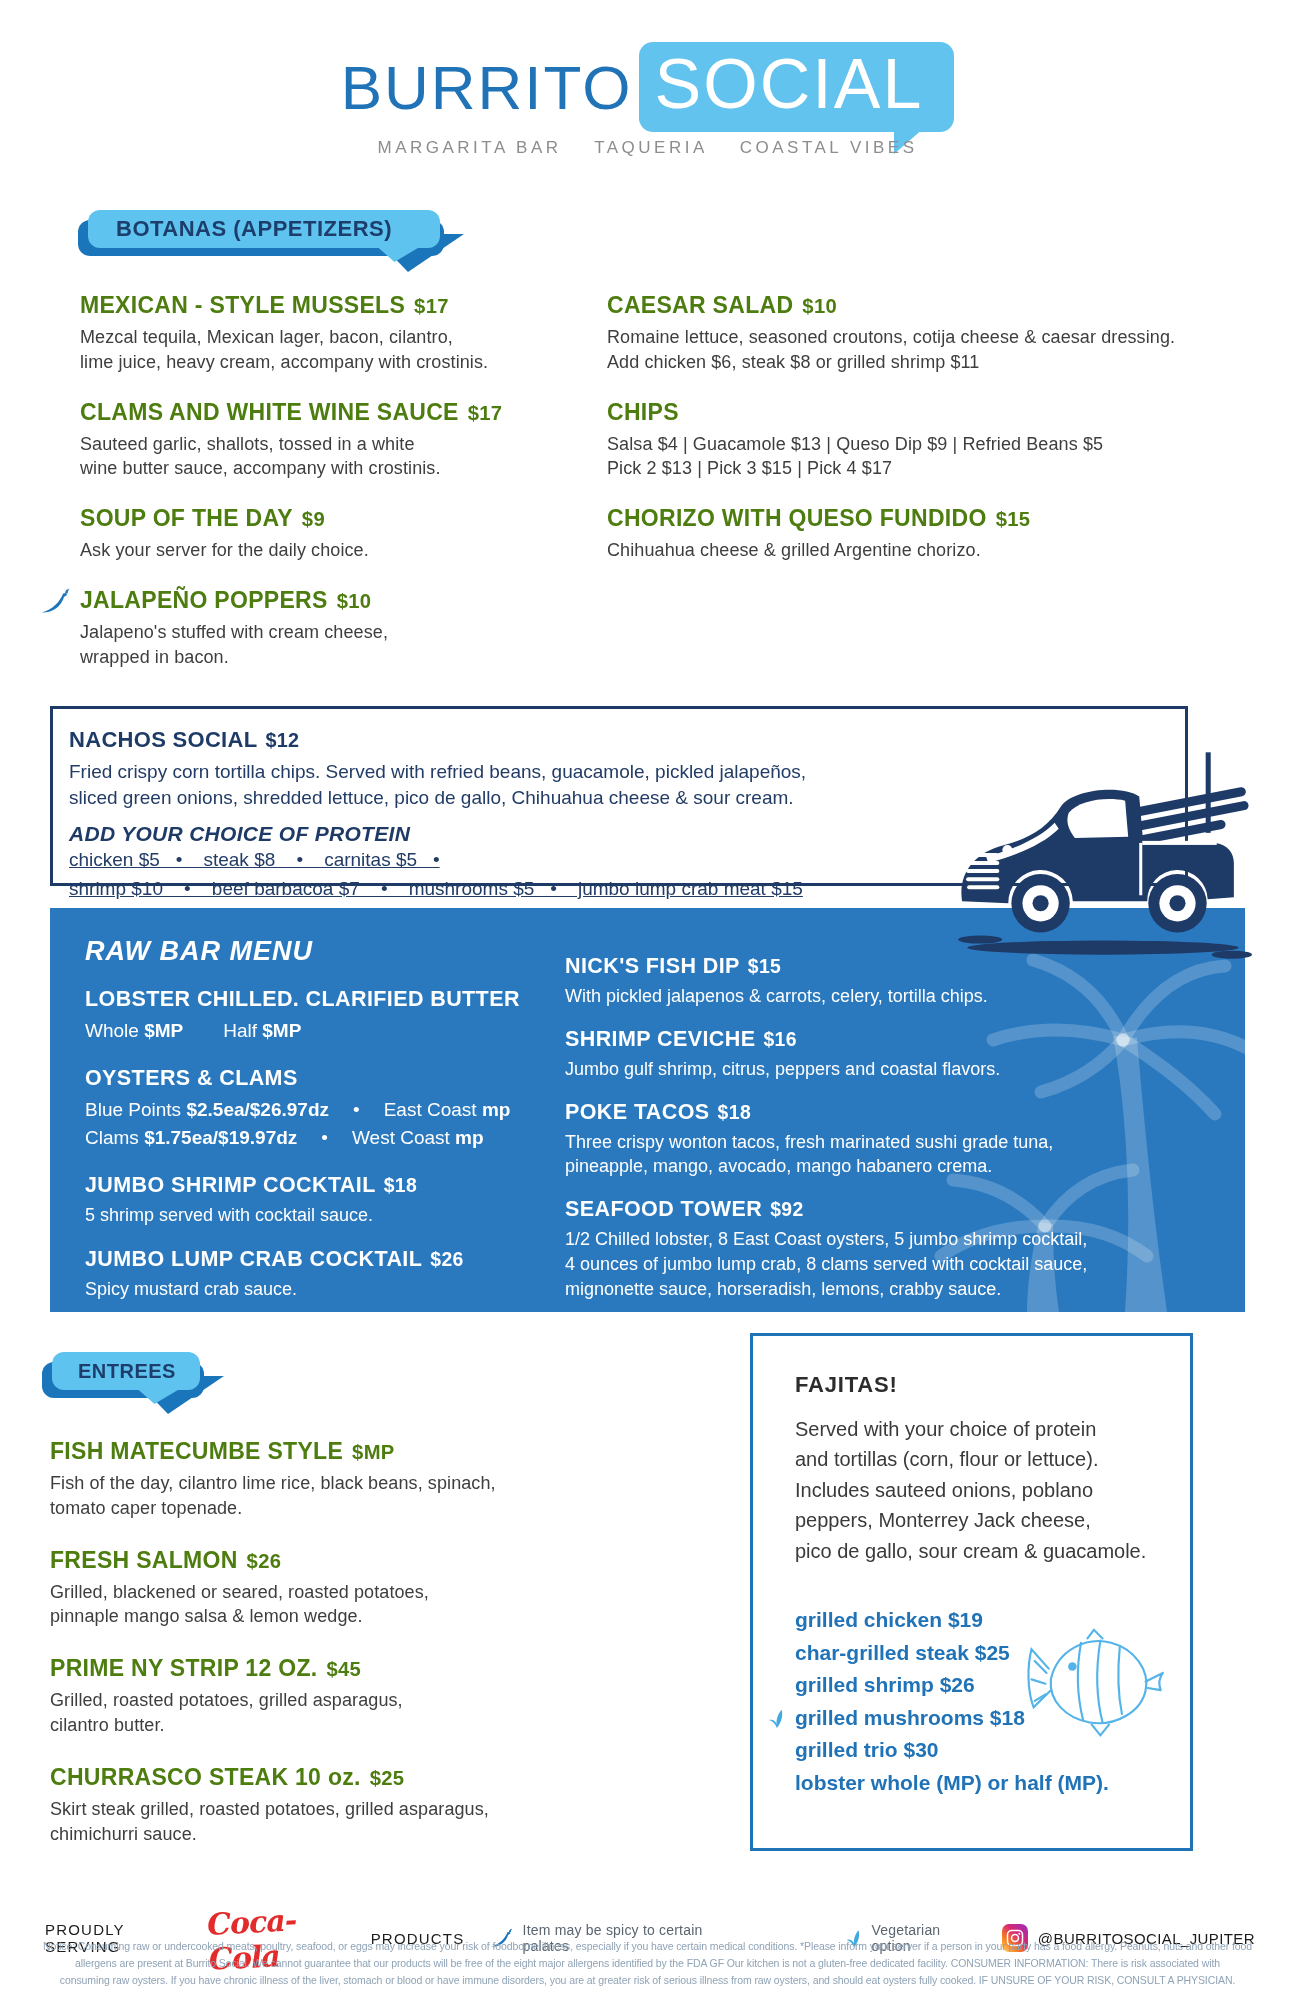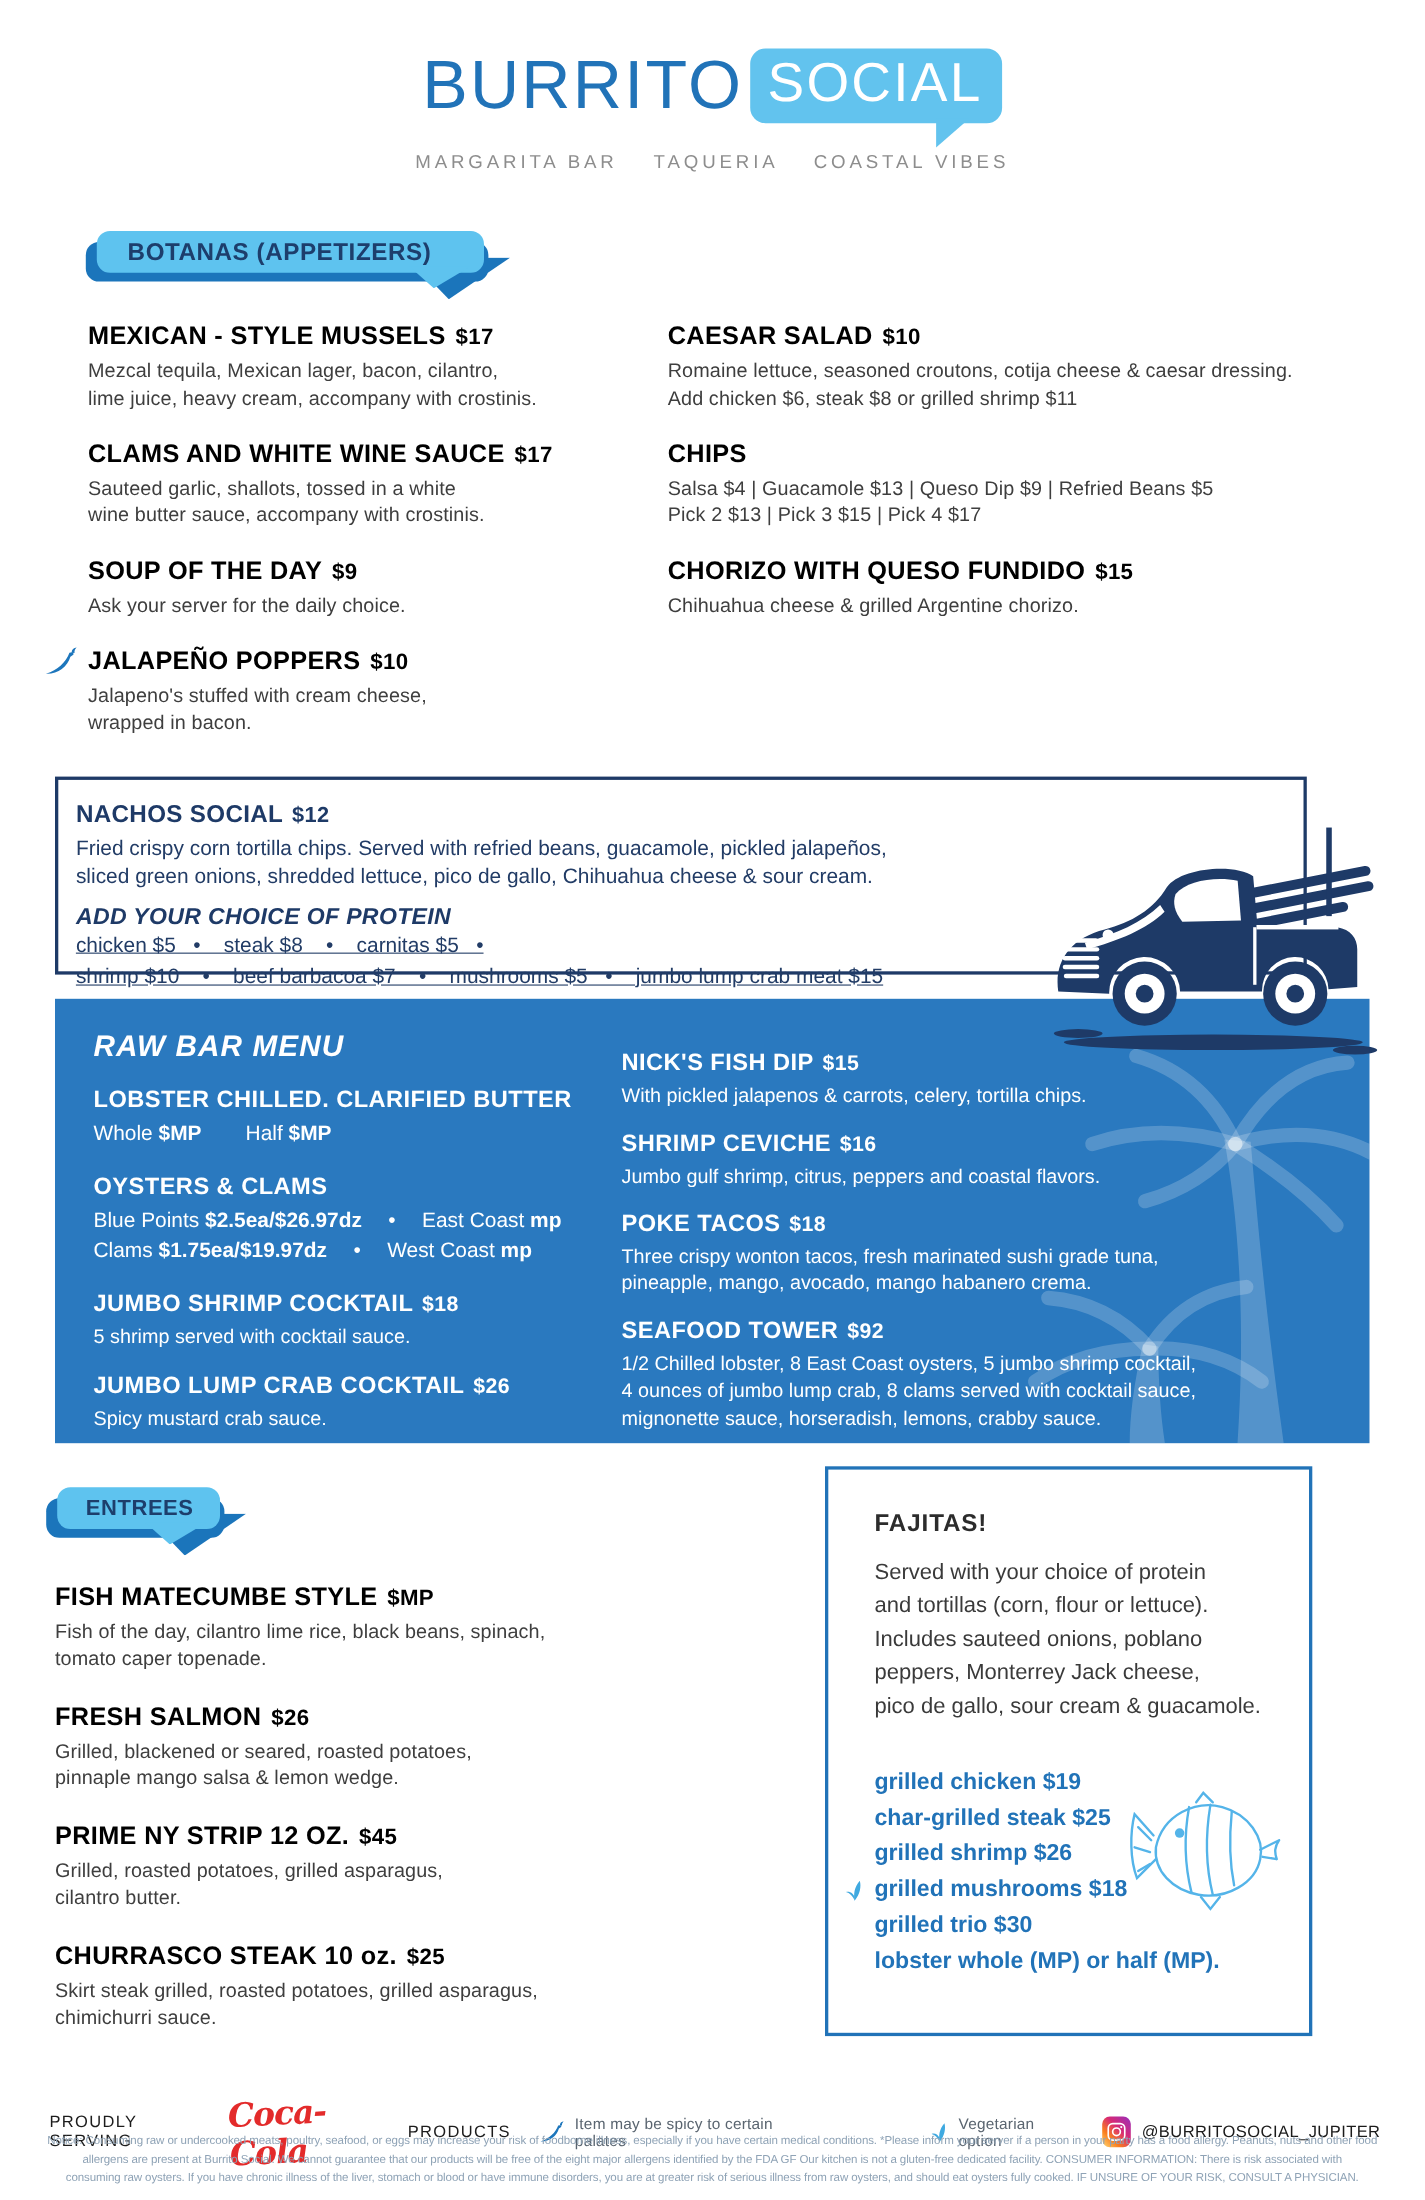--- a/index.html
+++ b/index.html
@@ -2,22 +2,22 @@
 <html><head>
 <meta charset="utf-8">
 <style>
   html,body{margin:0;padding:0;background:#ffffff;}
   body{font-family:"Liberation Sans", sans-serif;}
   .page{position:relative;width:1295px;height:2000px;background:#ffffff;overflow:hidden;}
 
   
   .logo-row{position:absolute;top:42px;left:0;width:100%;display:flex;justify-content:center;align-items:center;}
   .logo-burrito{font-size:62px;color:#2173b8;letter-spacing:2px;font-weight:400;}
-  .logo-social{position:relative;margin-left:6px;background:#62c3ee;color:#ffffff;font-size:50px;letter-spacing:2px;
-    padding:2px 18px 8px 16px;border-radius:14px;font-weight:400;}
+  .logo-social{position:relative;margin-left:6px;background:#62c3ee;color:#ffffff;font-size:70px;letter-spacing:2px;
+    padding:2px 31px 8px 16px;border-radius:14px;font-weight:400;}
   .logo-social .bubble-tail{position:absolute;right:30px;bottom:-22px;width:0;height:0;
     border-top:26px solid #62c3ee;border-right:30px solid transparent;}
   .tagline{position:absolute;top:138px;left:0;width:100%;text-align:center;color:#8d8d8d;
     font-size:17px;letter-spacing:3.5px;white-space:pre;}
 
   
   .badge{position:absolute;height:38px;}
   .badge .shadow{position:absolute;left:-10px;top:10px;right:-4px;bottom:-8px;background:#1b75bb;border-radius:12px;z-index:1;}
   .badge .tail-dark{position:absolute;right:-24px;bottom:-24px;width:80px;height:38px;background:#1b75bb;
     clip-path:polygon(0 0,100% 0,30% 100%,0 35%);z-index:1;}
@@ -25,21 +25,21 @@
     font-size:22px;letter-spacing:.5px;display:flex;align-items:center;padding:0 28px;z-index:2;}
   .badge .tail-light{position:absolute;right:12px;bottom:-14px;width:56px;height:20px;background:#5ec3ef;
     clip-path:polygon(0 0,100% 0,40% 100%);z-index:3;}
   .badge-botanas{left:88px;top:210px;width:352px;}
   .badge-entrees{left:52px;top:1352px;width:148px;}
   .badge-entrees .face{font-size:20px;padding:0 26px;}
 
   
   .col{position:absolute;}
   .item{margin-bottom:24px;position:relative;}
-  .item-title{font-size:23px;font-weight:bold;color:#000000;letter-spacing:.3px;margin-bottom:6px;}
+  .item-title{font-size:23px;font-weight:bold;color:#4d7c0f;letter-spacing:.3px;margin-bottom:6px;}
   .item-title .price{margin-left:9px;font-size:.88em;}
   .item-desc{font-size:18px;color:#3e3e3e;line-height:1.38;white-space:pre-line;letter-spacing:.1px;}
 
   .col-apps-left{left:80px;top:292px;width:440px;}
   .col-apps-right{left:607px;top:292px;width:600px;}
 
   .chili-inline{position:absolute;left:-40px;top:-2px;width:32px;height:32px;}
 
   
   .nachos-box{position:absolute;left:50px;top:706px;width:1138px;height:180px;border:3px solid #1e3a67;

